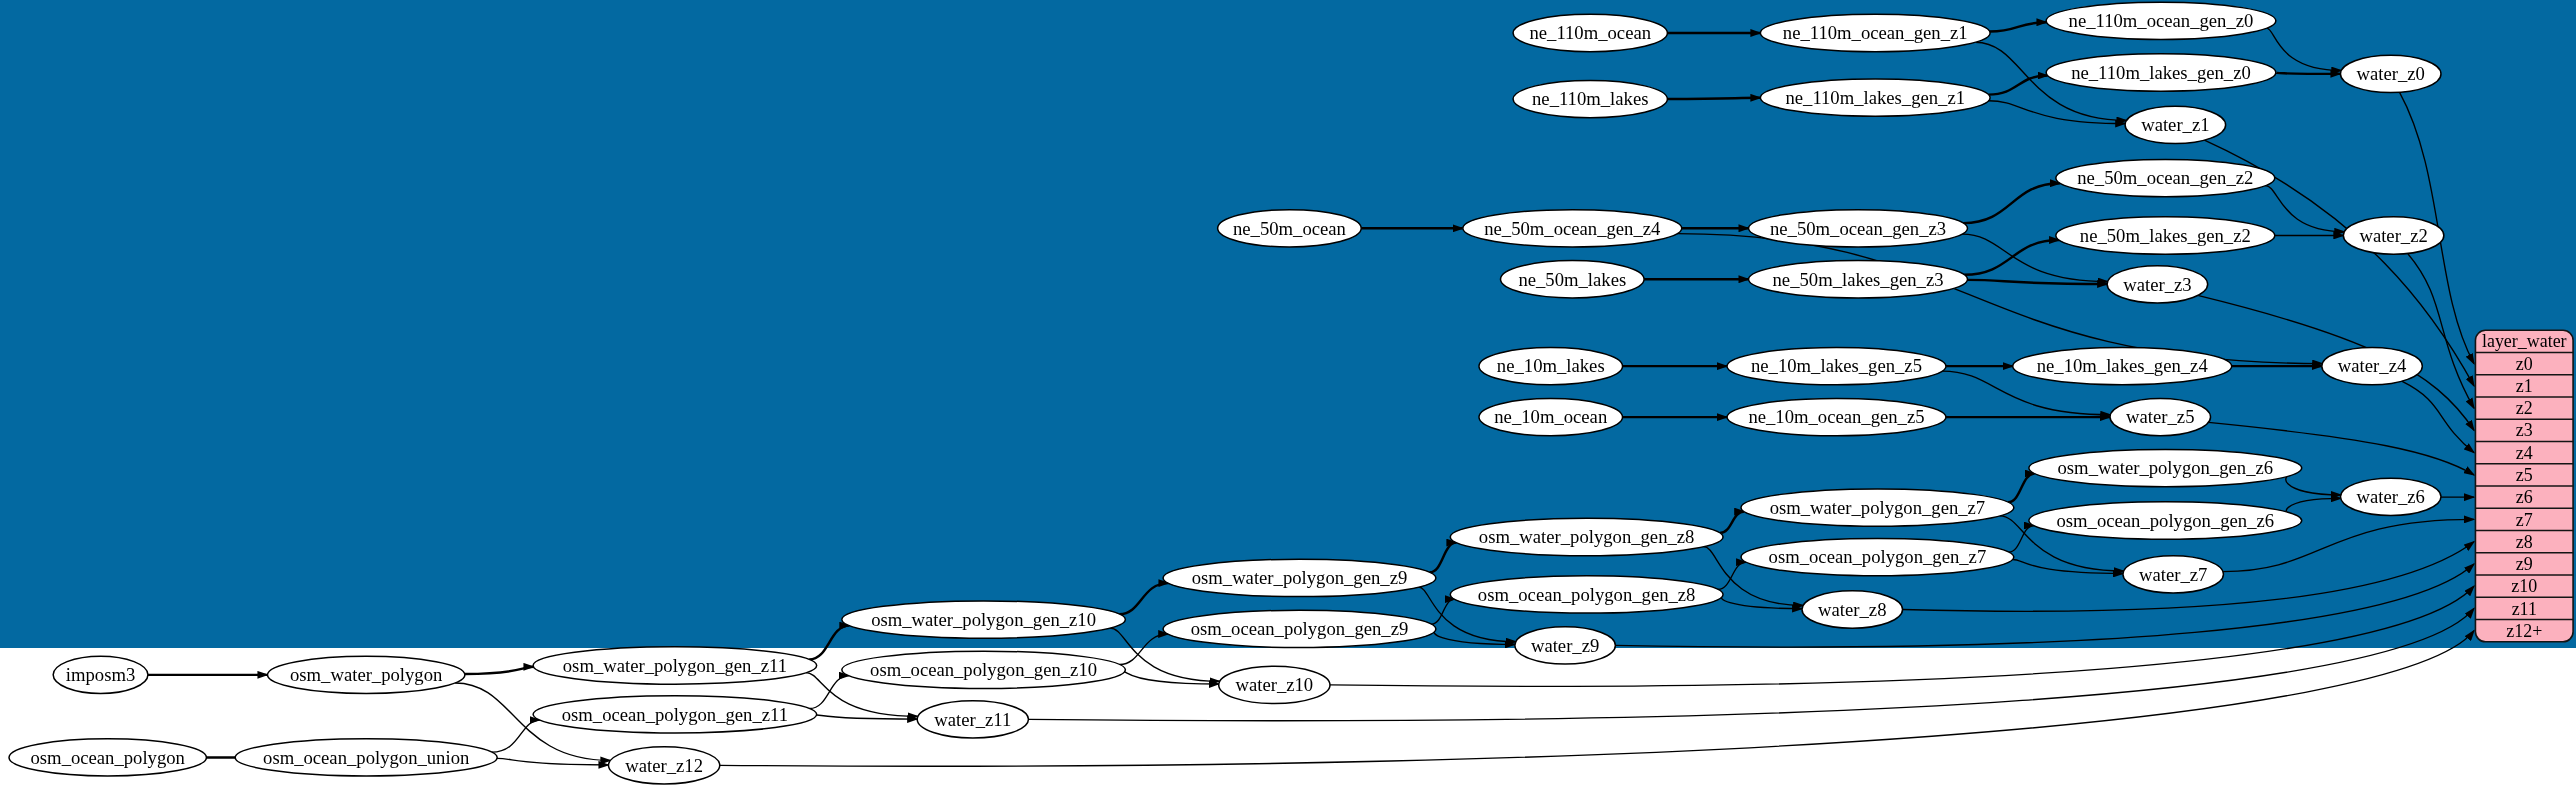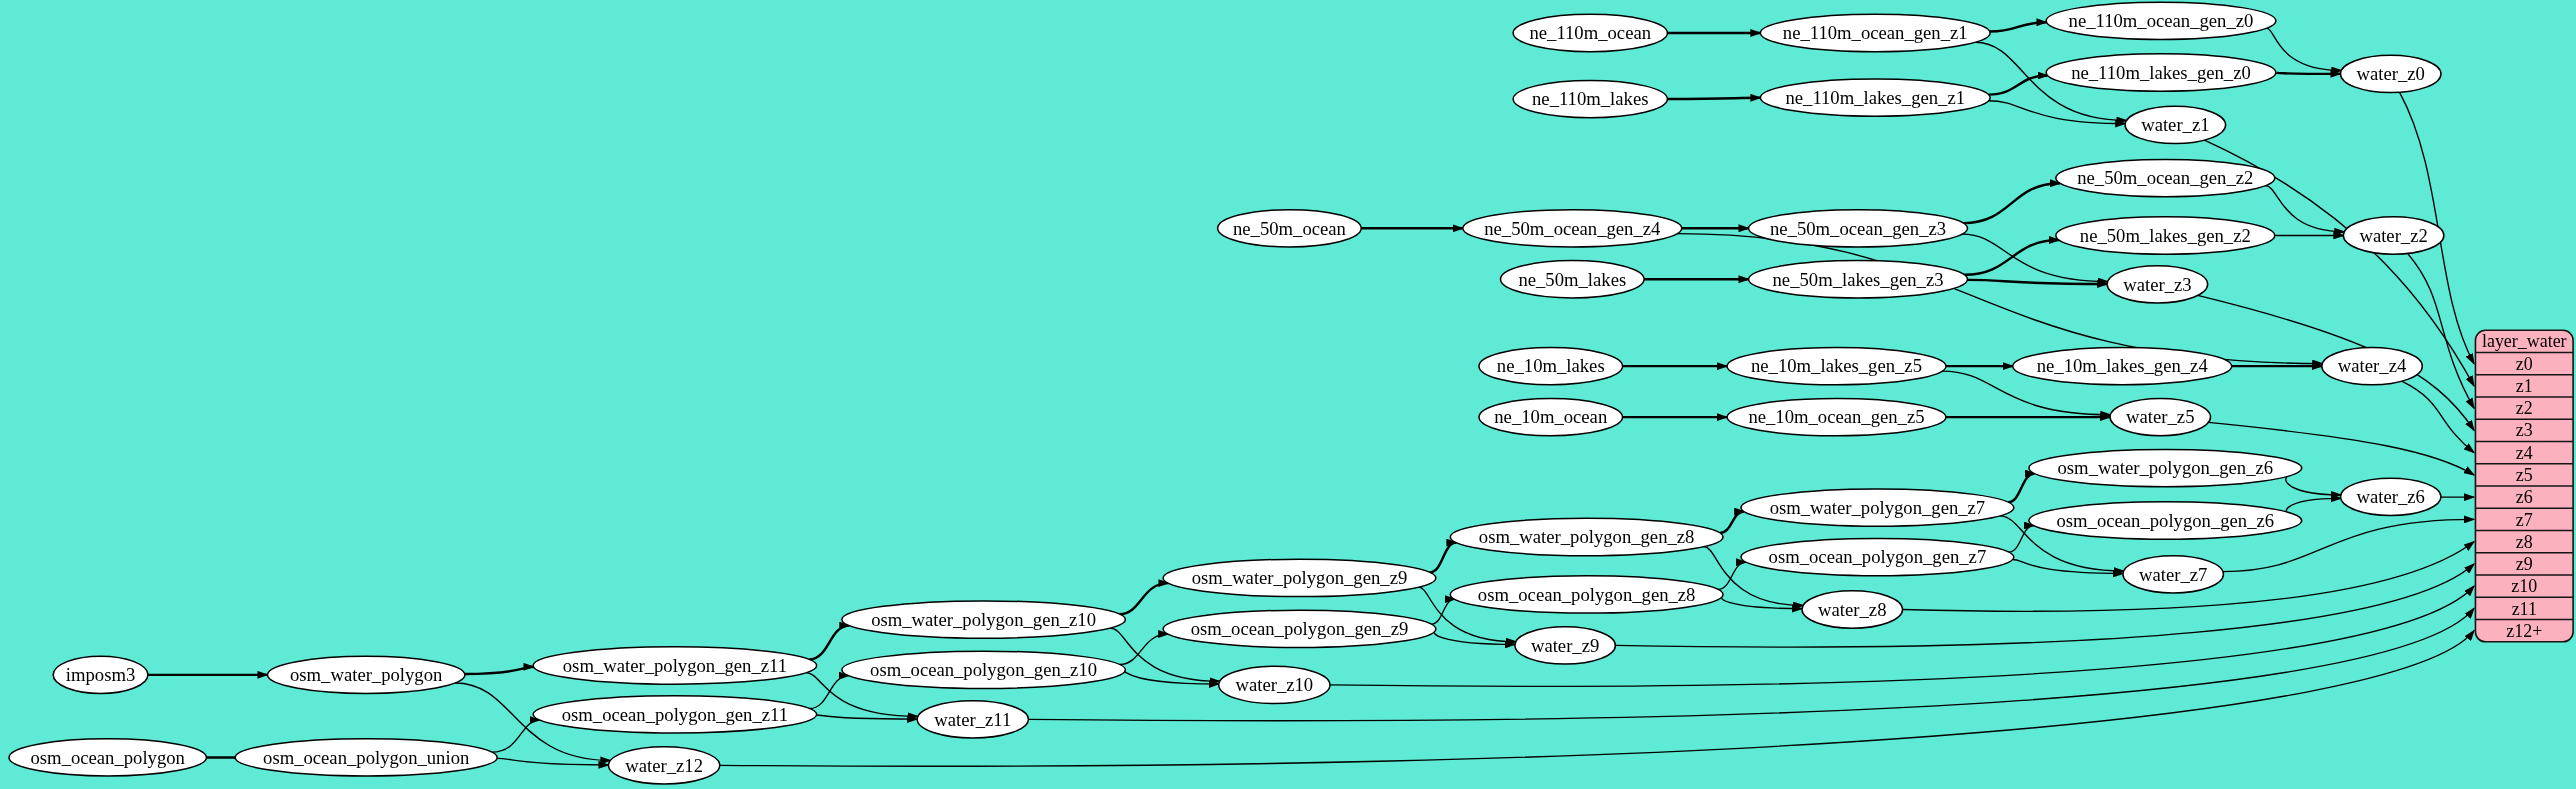--- a/index.html
+++ b/index.html
@@ -1,17 +1,17 @@
 <!DOCTYPE html>
 <html style="font-size:11.5px"><head>
 <meta charset="utf-8">
 <style>
   html, body { margin: 0; padding: 0; background: #ffffff; }
   body { width: 2576px; height: 789px; overflow: hidden; }
-  .canvas { position: relative; width: 2576px; height: 789px; background: #5eead4; }
+  .canvas { position: relative; width: 2576px; height: 648px; background: #0369a1; }
   svg { position: absolute; left: 0; top: 0; }
   .edge { fill: none; stroke: #000000; stroke-width: 1.9px; }
   .edge.thick { stroke-width: 3.4px; }
   .node-ellipse { fill: #ffffff; stroke: #000000; stroke-width: 2.1px; }
   .node-label {
     font-family: "Liberation Serif", "DejaVu Serif", serif;
     font-size: 26px; fill: #000000; text-anchor: middle;
   }
   .tbl-rect { stroke: #141414; stroke-width: 2.2px; }
   .tbl-sep { stroke: #141414; stroke-width: 2px; }

